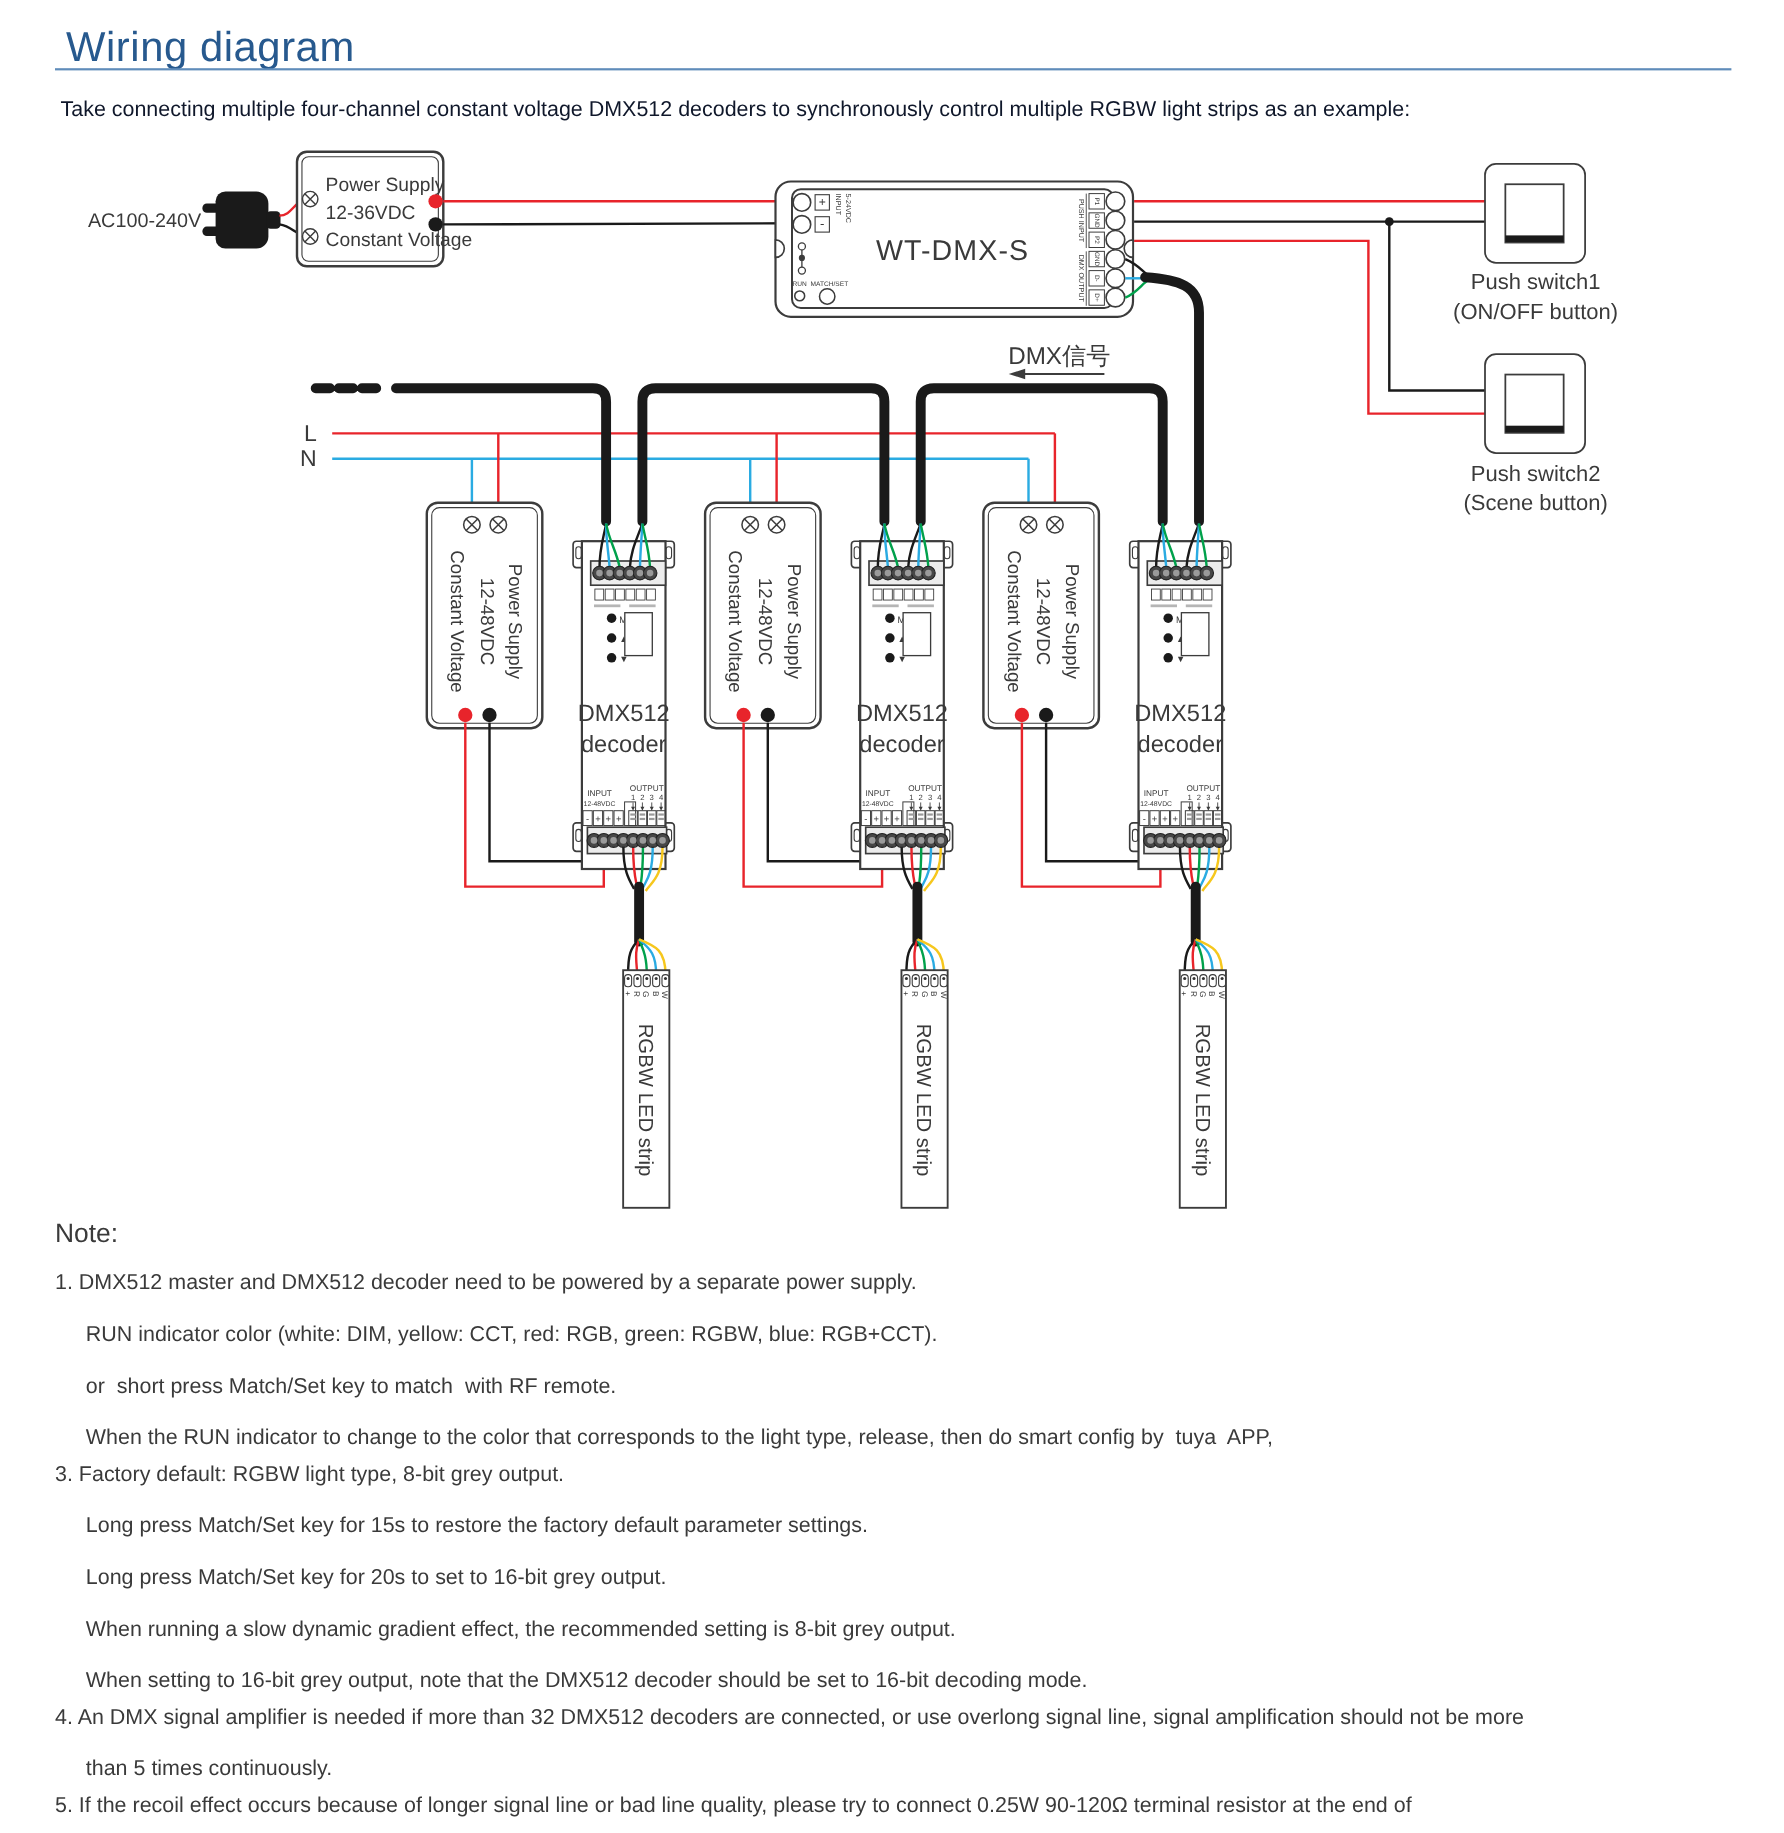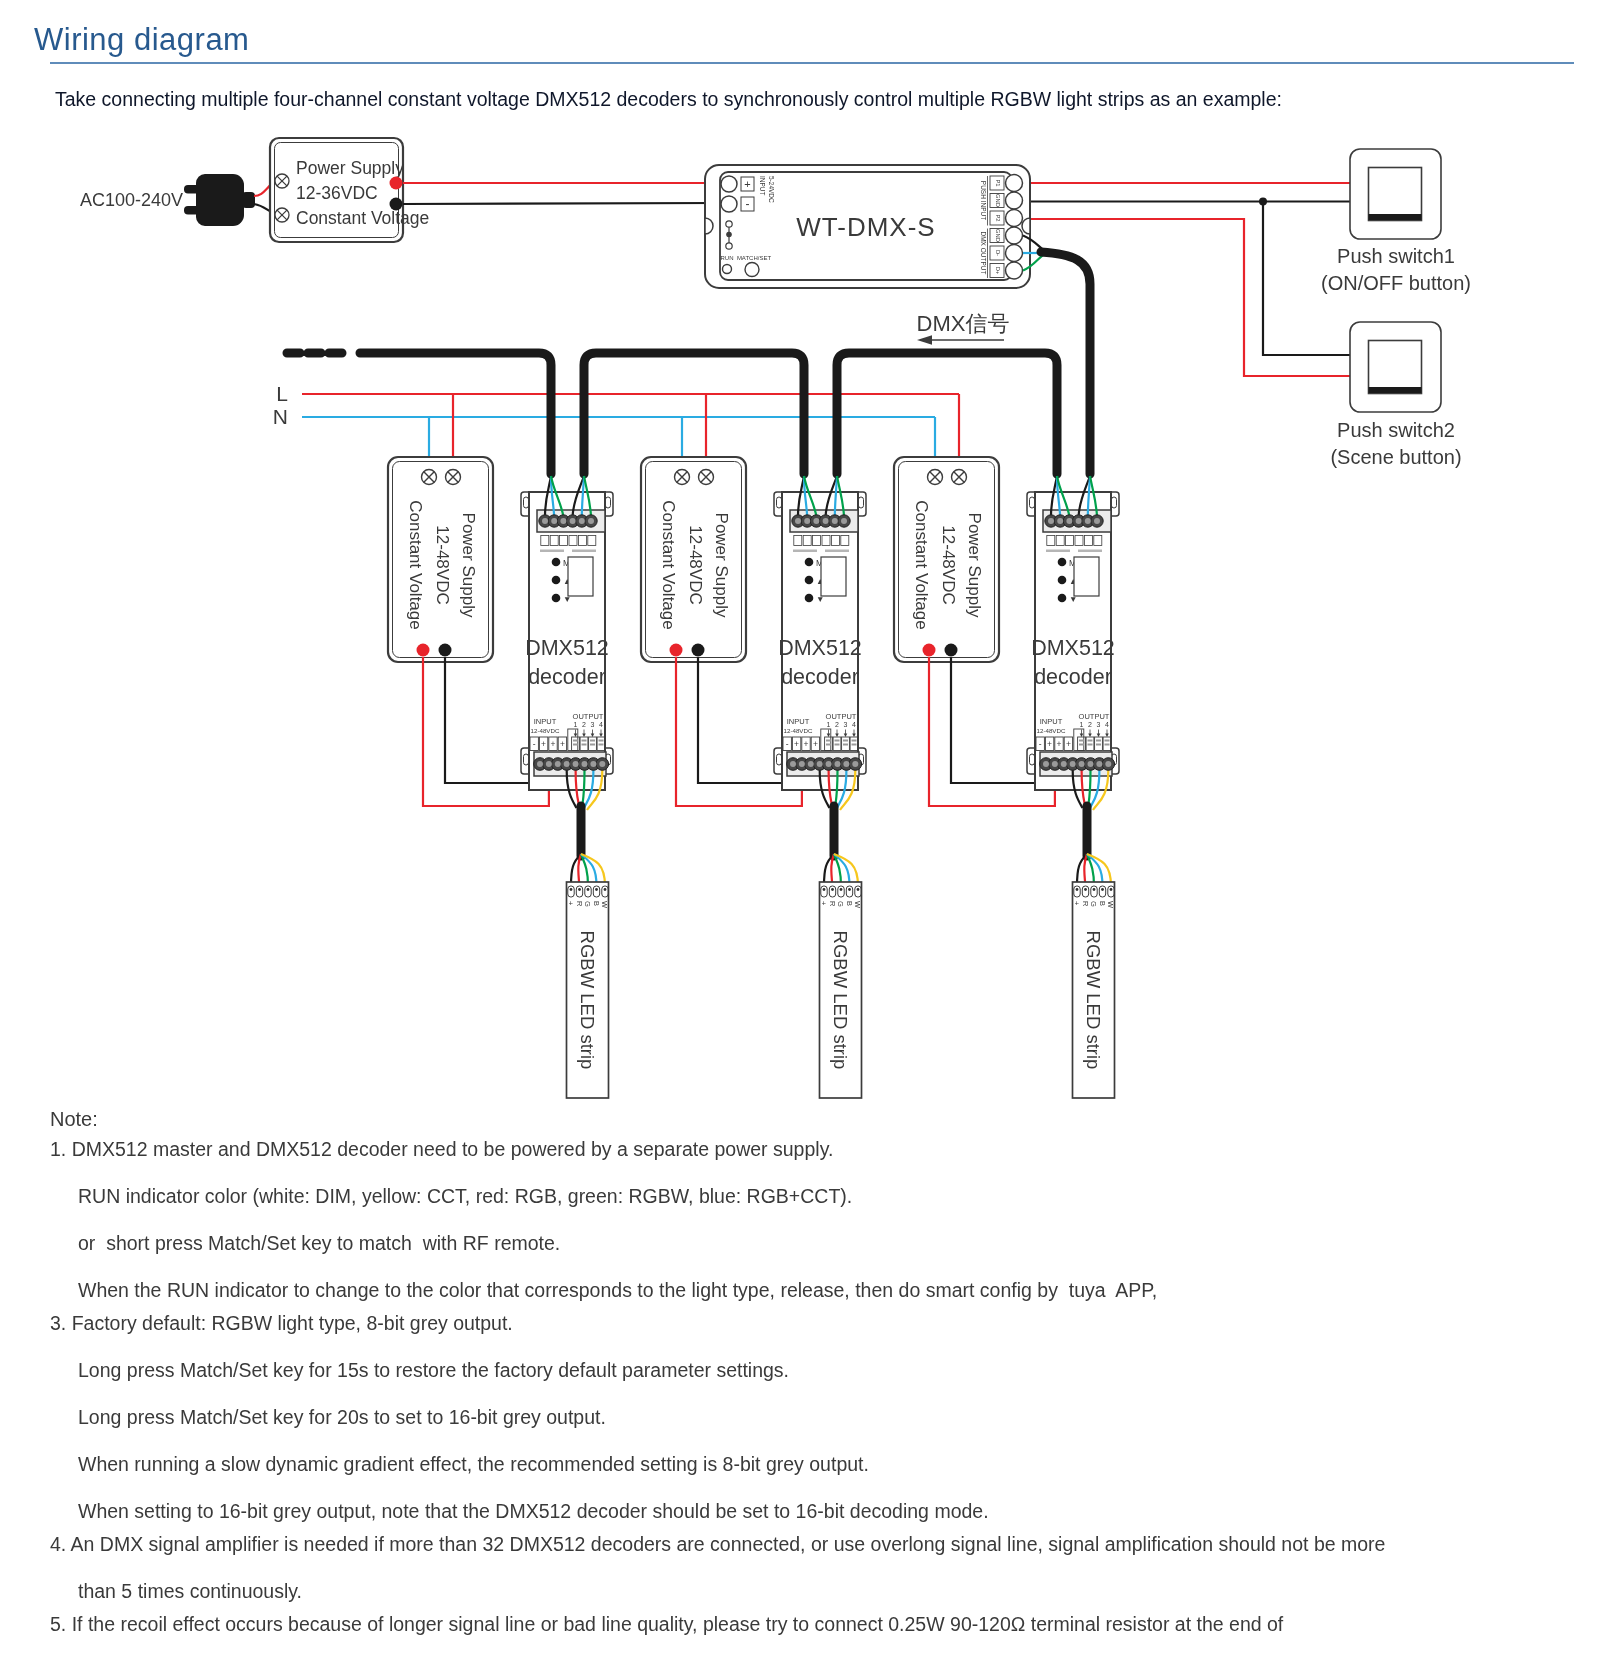--- a/index.html
+++ b/index.html
@@ -1,22 +1,22 @@
 <!DOCTYPE html>
 <html><head>
 <meta charset="utf-8">
 <style>
   html,body{margin:0;padding:0;background:#ffffff;}
   #page{position:relative;width:1622px;height:1666px;background:#fff;font-family:"Liberation Sans",sans-serif;overflow:hidden;}
   .abs{position:absolute;}
-  #page-title{left:34px;top:22px;font-size:31px;color:#27598e;letter-spacing:0.5px;}
+  #page-title{left:60px;top:22px;font-size:38px;color:#27598e;letter-spacing:0.5px;}
   #title-rule{left:50px;top:62px;width:1524px;height:2px;background:#5f8cba;}
   #intro{left:55px;top:88px;font-size:19.5px;color:#0f172a;white-space:pre;}
   #notes{left:50px;top:1108px;color:#3a3a3a;font-size:19.5px;}
-  #notes .nh{font-size:20px;margin-bottom:2px;}
+  #notes .nh{font-size:24px;margin-bottom:14px;}
   .note-line{line-height:33px;white-space:pre-wrap;}
   .ind1{padding-left:28px;margin-top:14px;}
   svg{position:absolute;left:0;top:0;}
   svg text{font-family:"Liberation Sans",sans-serif;fill:#3a3a3a;}
   .k{stroke:#3c3c3c;fill:none;}
   .kw{stroke:#3c3c3c;fill:#ffffff;}
   .kf{fill:#1a1a1a;stroke:none;}
   .gr{fill:#ececec;stroke:#3c3c3c;}
   .wr{stroke:#e8242b;fill:none;stroke-width:2.2;}
   .wb{stroke:#2aabe2;fill:none;stroke-width:2.2;}

